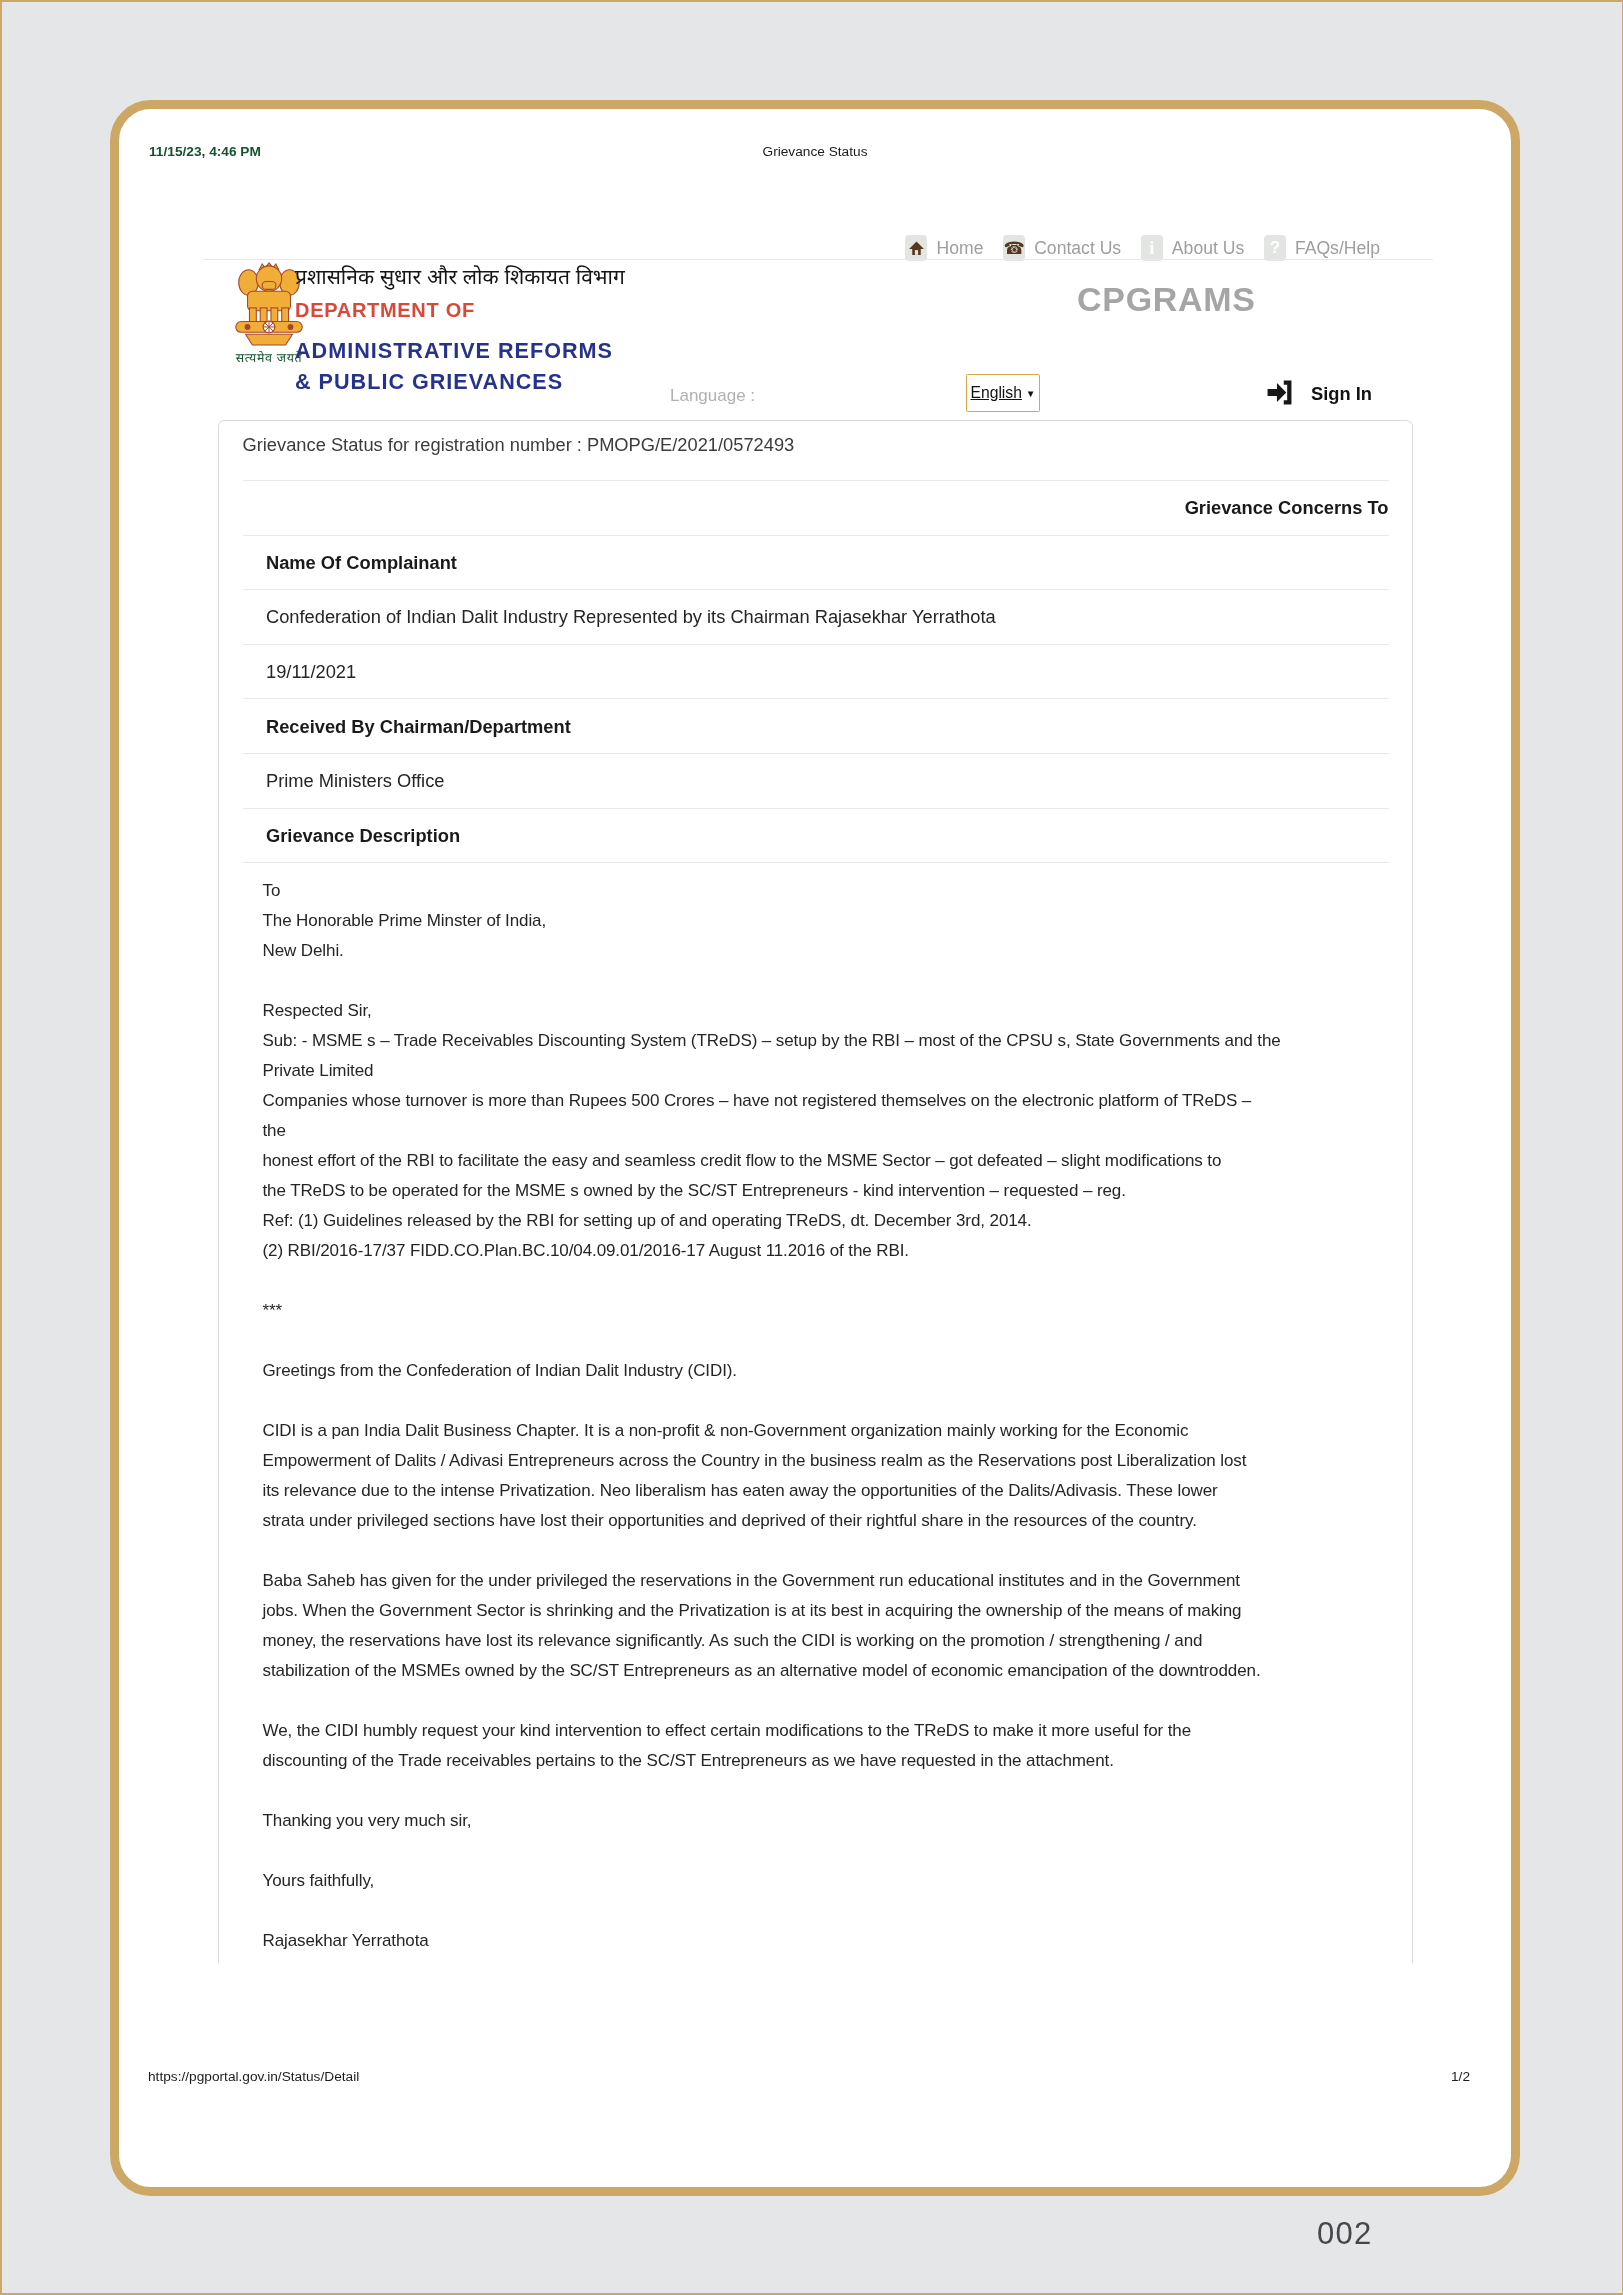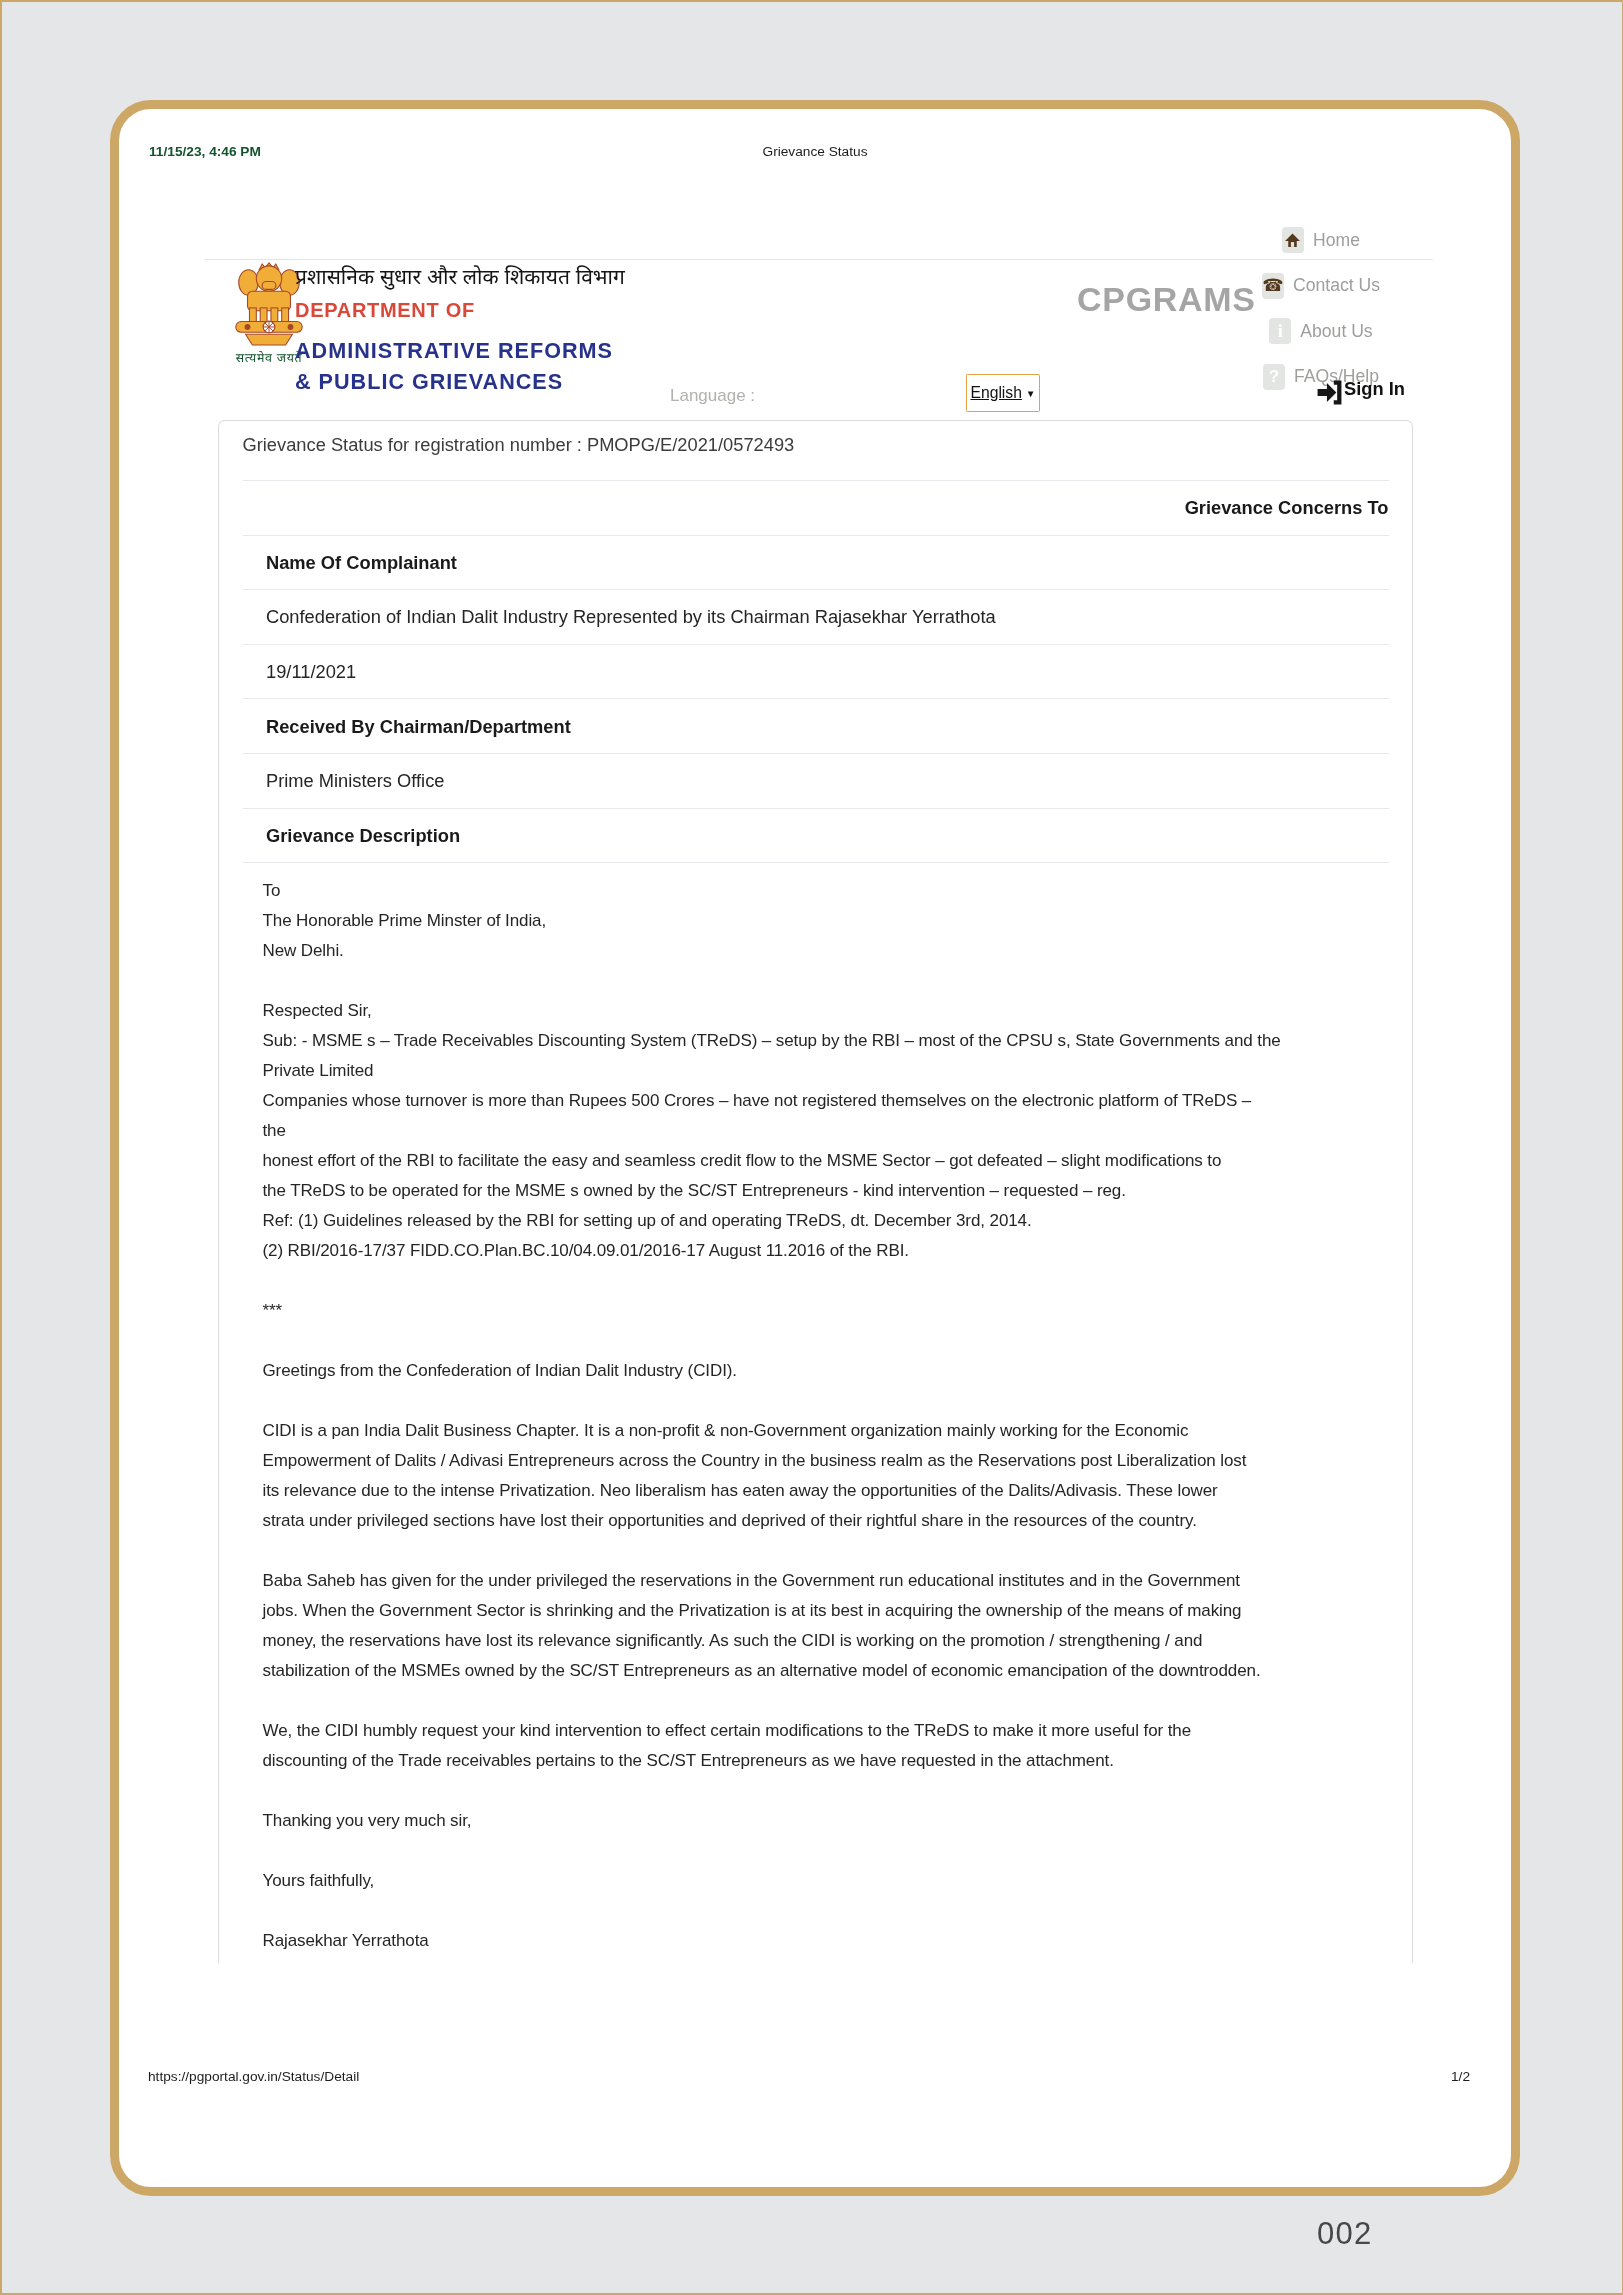--- a/index.html
+++ b/index.html
@@ -28,22 +28,22 @@
   .ts {
     position:absolute; left:30px; top:35px;
     font-size:13.7px; color:#14532d;font-weight:bold;
   }
   .doc-title {
     position:absolute; left:0; right:0; top:35px;
     text-align:center; font-size:13.7px; color:#1d1d1d;
   }
   
   .nav {
-    position:absolute; top:118px; right:131px;
-    display:flex; align-items:center; gap:19.6px;flex-direction:column;
+    position:absolute; top:126px; right:131px;
+    display:flex; gap:19.6px;
   }
   .nav-item { display:flex; align-items:center; gap:9.1px; text-decoration:none; cursor:pointer; }
   .nav-ic {
     width:22px; height:26px; border-radius:3.9px;
     background:#e3e5e3;
     display:flex; align-items:center; justify-content:center;
     font-size:17px; color:#54391f;
   }
   .nav-ic.lightglyph { color:#ffffff; font-weight:bold; }
   .nav-ic.serifglyph { font-family:"Liberation Serif","DejaVu Serif",serif; font-size:18.3px; }
@@ -67,22 +67,22 @@
   .lang-label { position:absolute; left:551px; top:277px; font-size:17px; color:#b3b1ad; }
   .lang-btn {
     position:absolute; left:847px; top:265px; width:74px; height:38px;
     background:#ffffff; border:1.3px solid #e0a445; border-radius:1.3px;
     display:flex; align-items:center; justify-content:center; gap:3.9px;
     cursor:pointer; font-family:inherit;
   }
   .lang-val { font-size:15.7px; color:#111; text-decoration:underline; }
   .caret { font-size:9.8px; color:#111; }
   .signin {
-    position:absolute; left:1196px; top:269px;
-    display:flex; align-items:flex-start; cursor:pointer;
+    position:absolute; left:1146px; top:269px;
+    display:flex; align-items:center; gap:17px; cursor:pointer;
   }
   .signin-label { font-size:18.3px; font-weight:700; color:#121212; }
   
   .panel {
     position:absolute; left:99px; top:311px; width:1195px;
     border:0.7px solid #d8dce0; border-bottom:none;
     border-radius:6.5px 6.5px 0 0;
     background:#fff;
   }
   .panel-heading {

